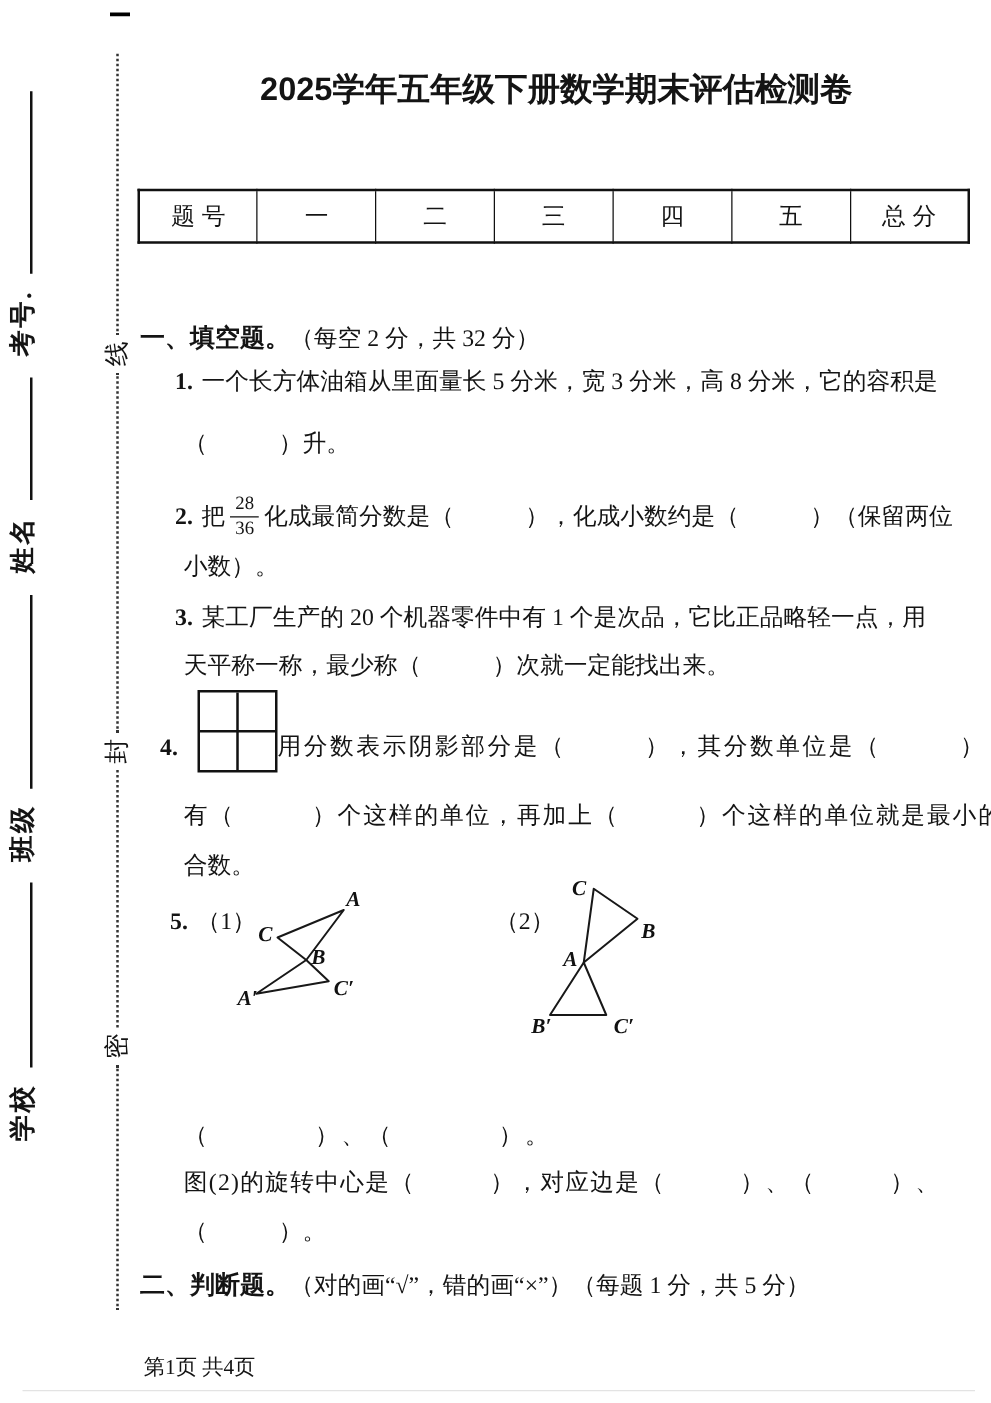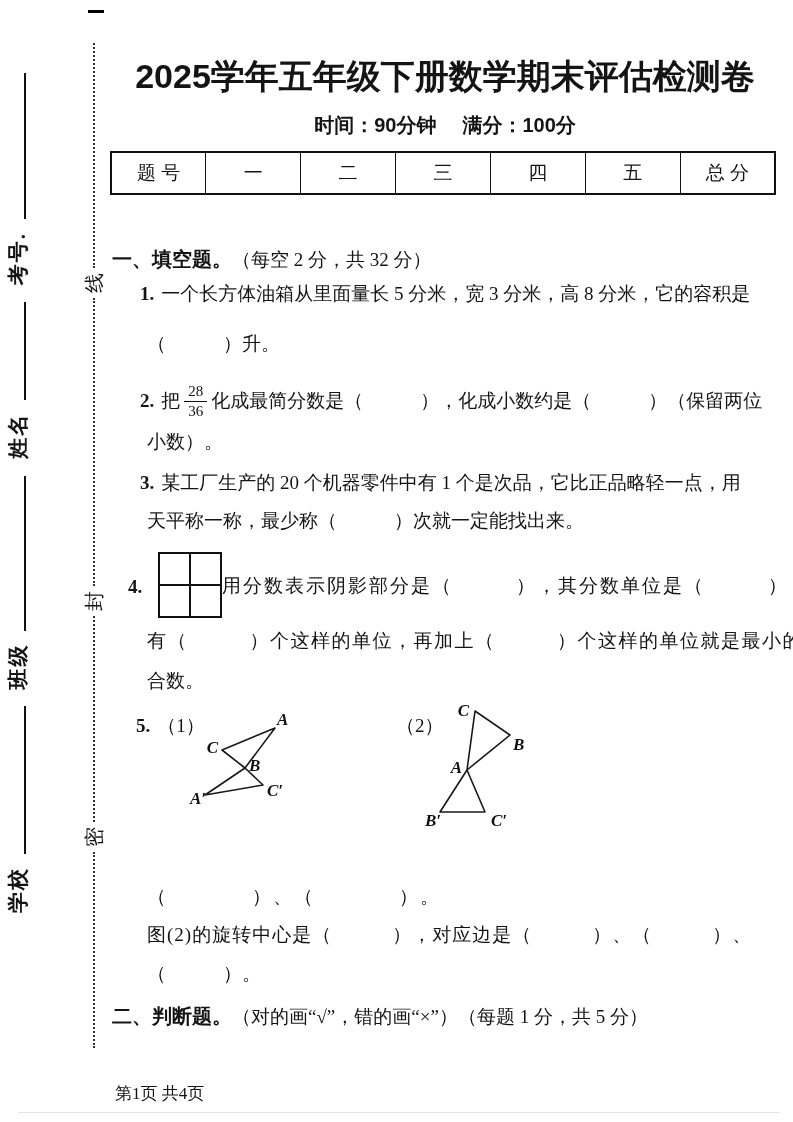--- a/index.html
+++ b/index.html
@@ -1,27 +1,27 @@
 <!DOCTYPE html>
 <html><head>
 <meta charset="utf-8">
 <style>
   html,body{margin:0;padding:0;background:#ffffff;}
   .page{
     position:relative;width:793px;height:1122px;background:#ffffff;overflow:hidden;
     font-family:"Liberation Serif","DejaVu Serif",serif;color:#141414;
   }
-  .tline{position:absolute;white-space:nowrap;font-size:19px;line-height:1.35;}
+  .tline{position:absolute;white-space:nowrap;font-size:19px;line-height:1.35;margin-top:12px;}
   .qn{font-weight:bold;margin-right:7px;}
   .sec-title{font-family:"Liberation Sans","DejaVu Sans",sans-serif;font-weight:bold;font-size:20px;}
   .sec-note{font-size:19px;}
   
   .title{
     position:absolute;left:115px;top:54px;width:660px;text-align:center;
-    font-family:"Liberation Sans","DejaVu Sans",sans-serif;font-weight:bold;font-size:34px;letter-spacing:0px;
+    font-family:"Liberation Sans","DejaVu Sans",sans-serif;font-weight:bold;font-size:26px;letter-spacing:0px;
   }
   .subtitle{
     position:absolute;left:115px;top:112px;width:660px;text-align:center;
     font-family:"Liberation Sans","DejaVu Sans",sans-serif;font-weight:bold;font-size:20px;
   }
   .subtitle .gap{display:inline-block;width:26px;}
   
   table.score{
     position:absolute;left:110px;top:151px;width:666px;
     border-collapse:collapse;table-layout:fixed;
@@ -87,23 +87,20 @@
       <span class="schar">密</span>
       <span class="dseg" style="width:206px;"></span>
       <span class="schar">封</span>
       <span class="dseg" style="width:288px;"></span>
       <span class="schar">线</span>
       <span class="dseg" style="flex:1;"></span>
     </div>
   </div>
 
   <div class="title">2025学年五年级下册数学期末评估检测卷</div>
-  <div class="subtitle">
-    <span>时间：90分钟</span><span class="gap"></span><span>满分：100分</span>
-  </div>
 
   <table class="score">
     <tbody>
         <tr class="r1">
       <td>题 号</td>
       <td>一</td>
       <td>二</td>
       <td>三</td>
       <td>四</td>
       <td>五</td>

